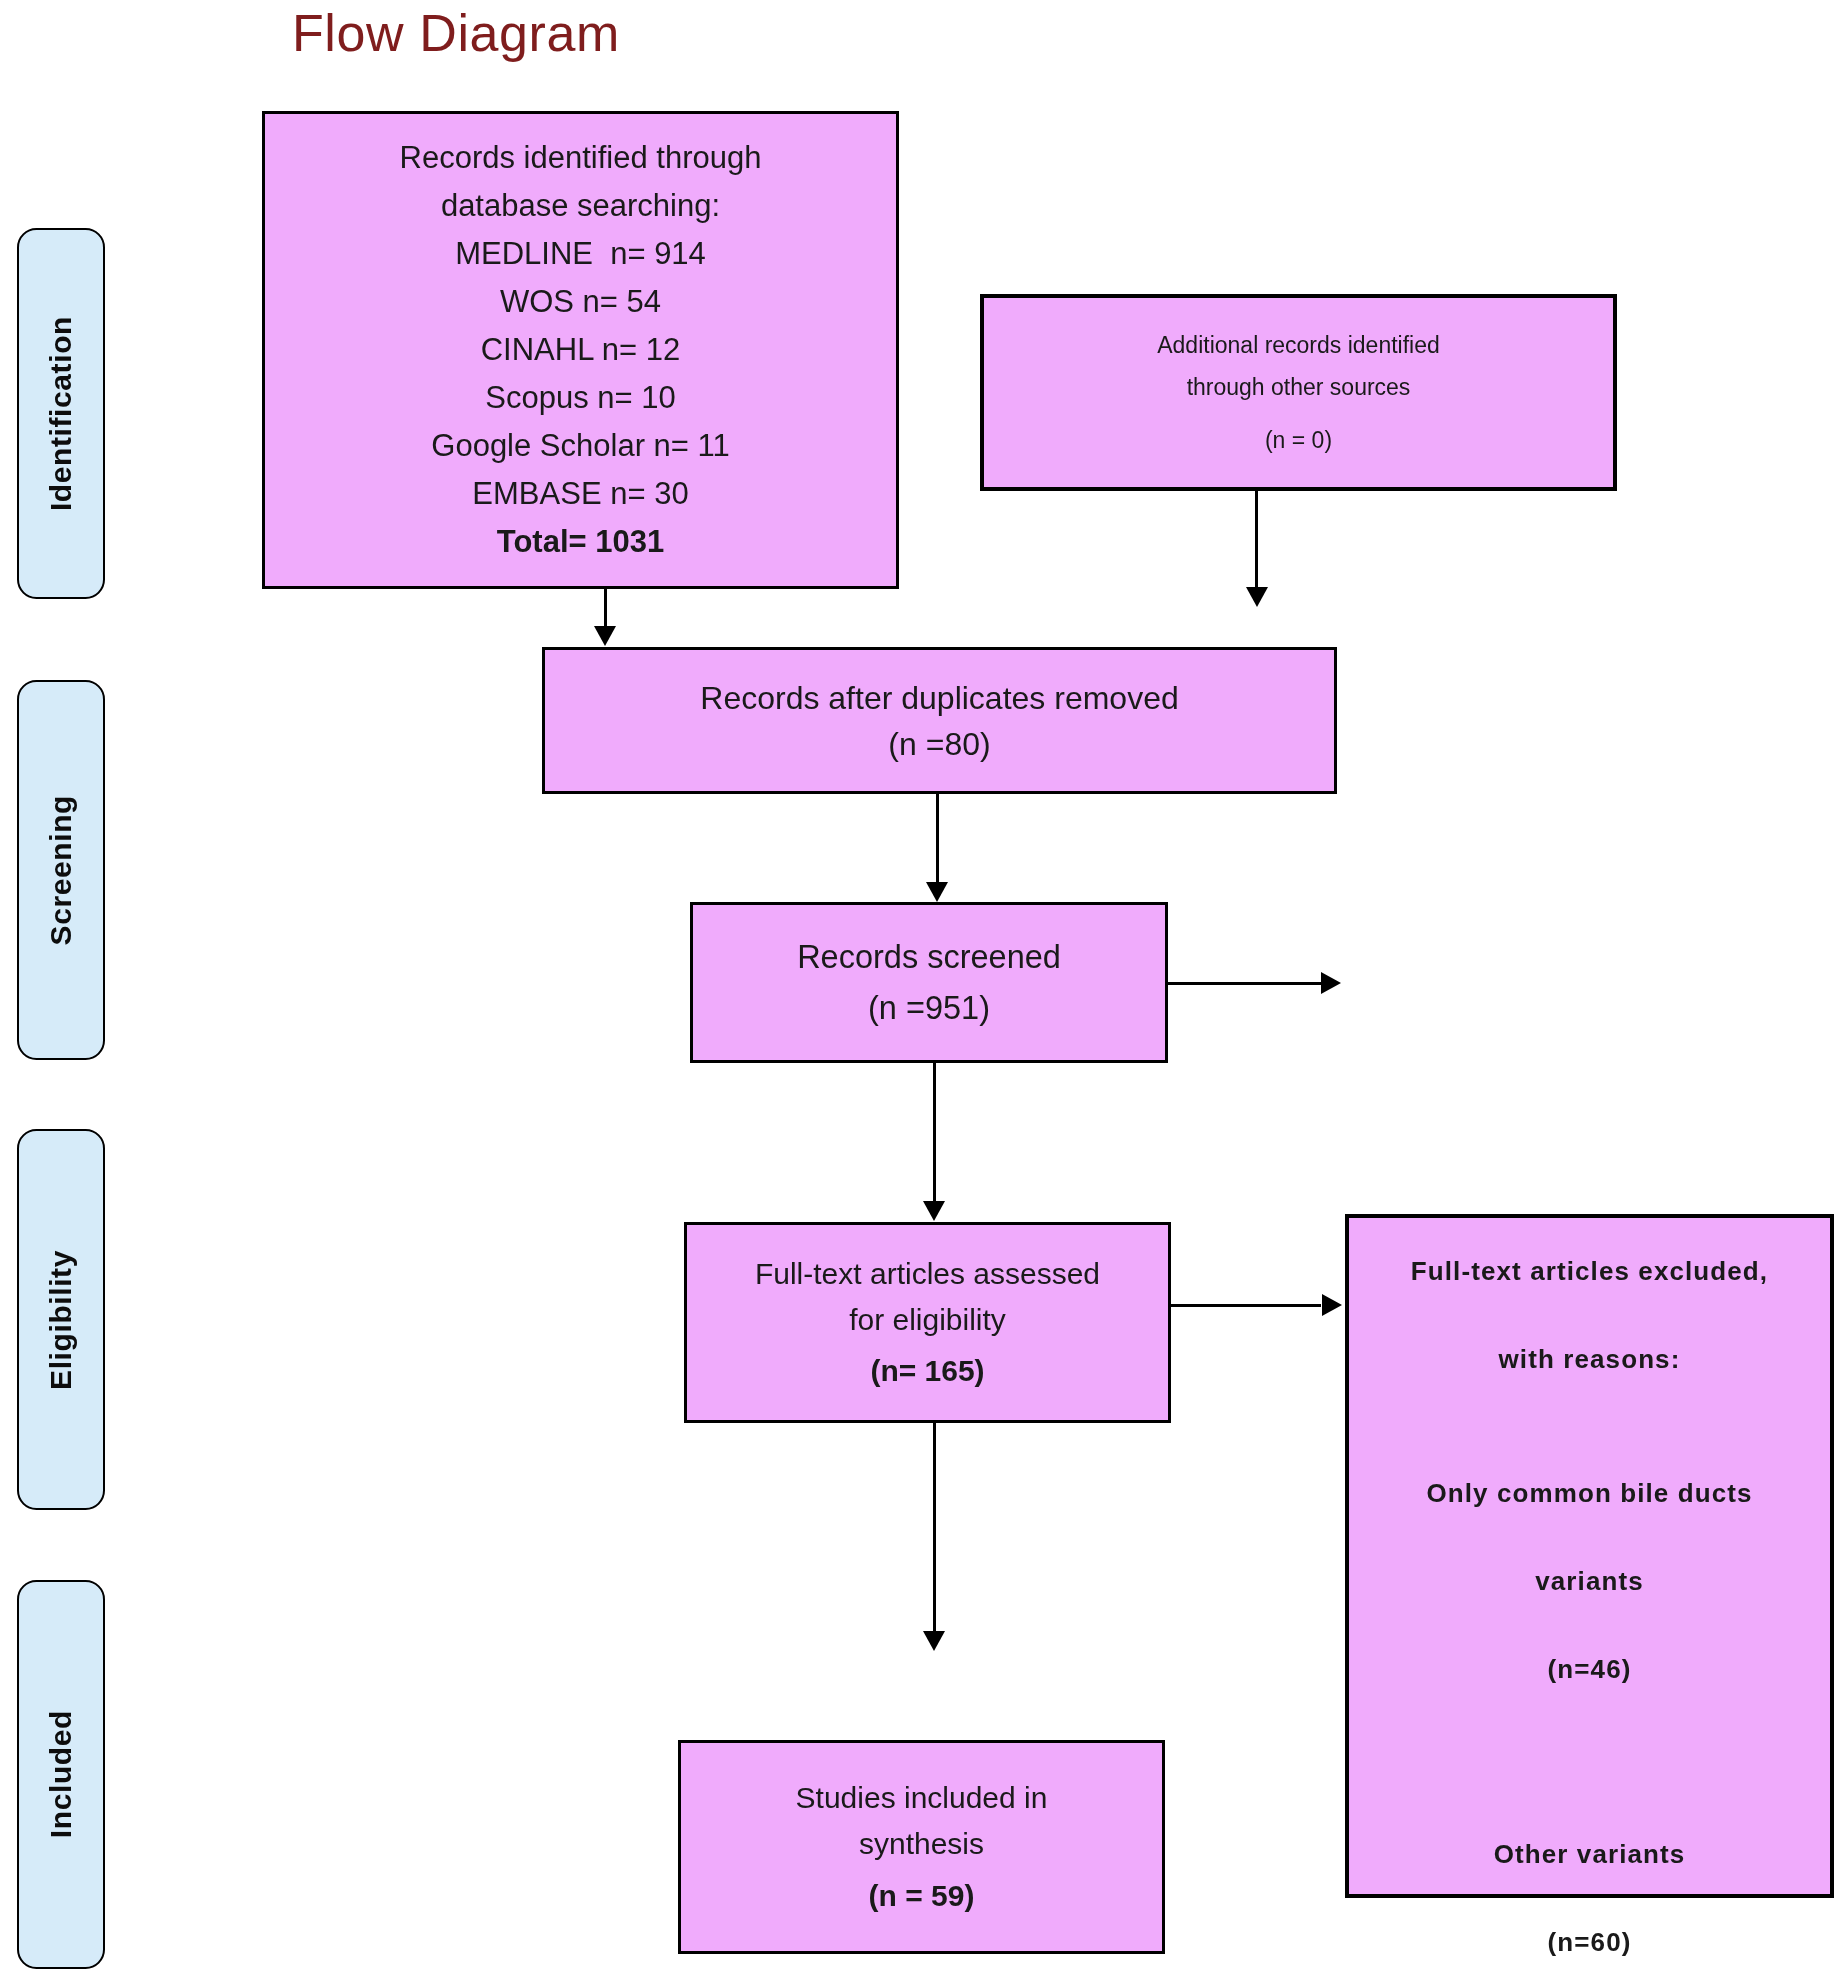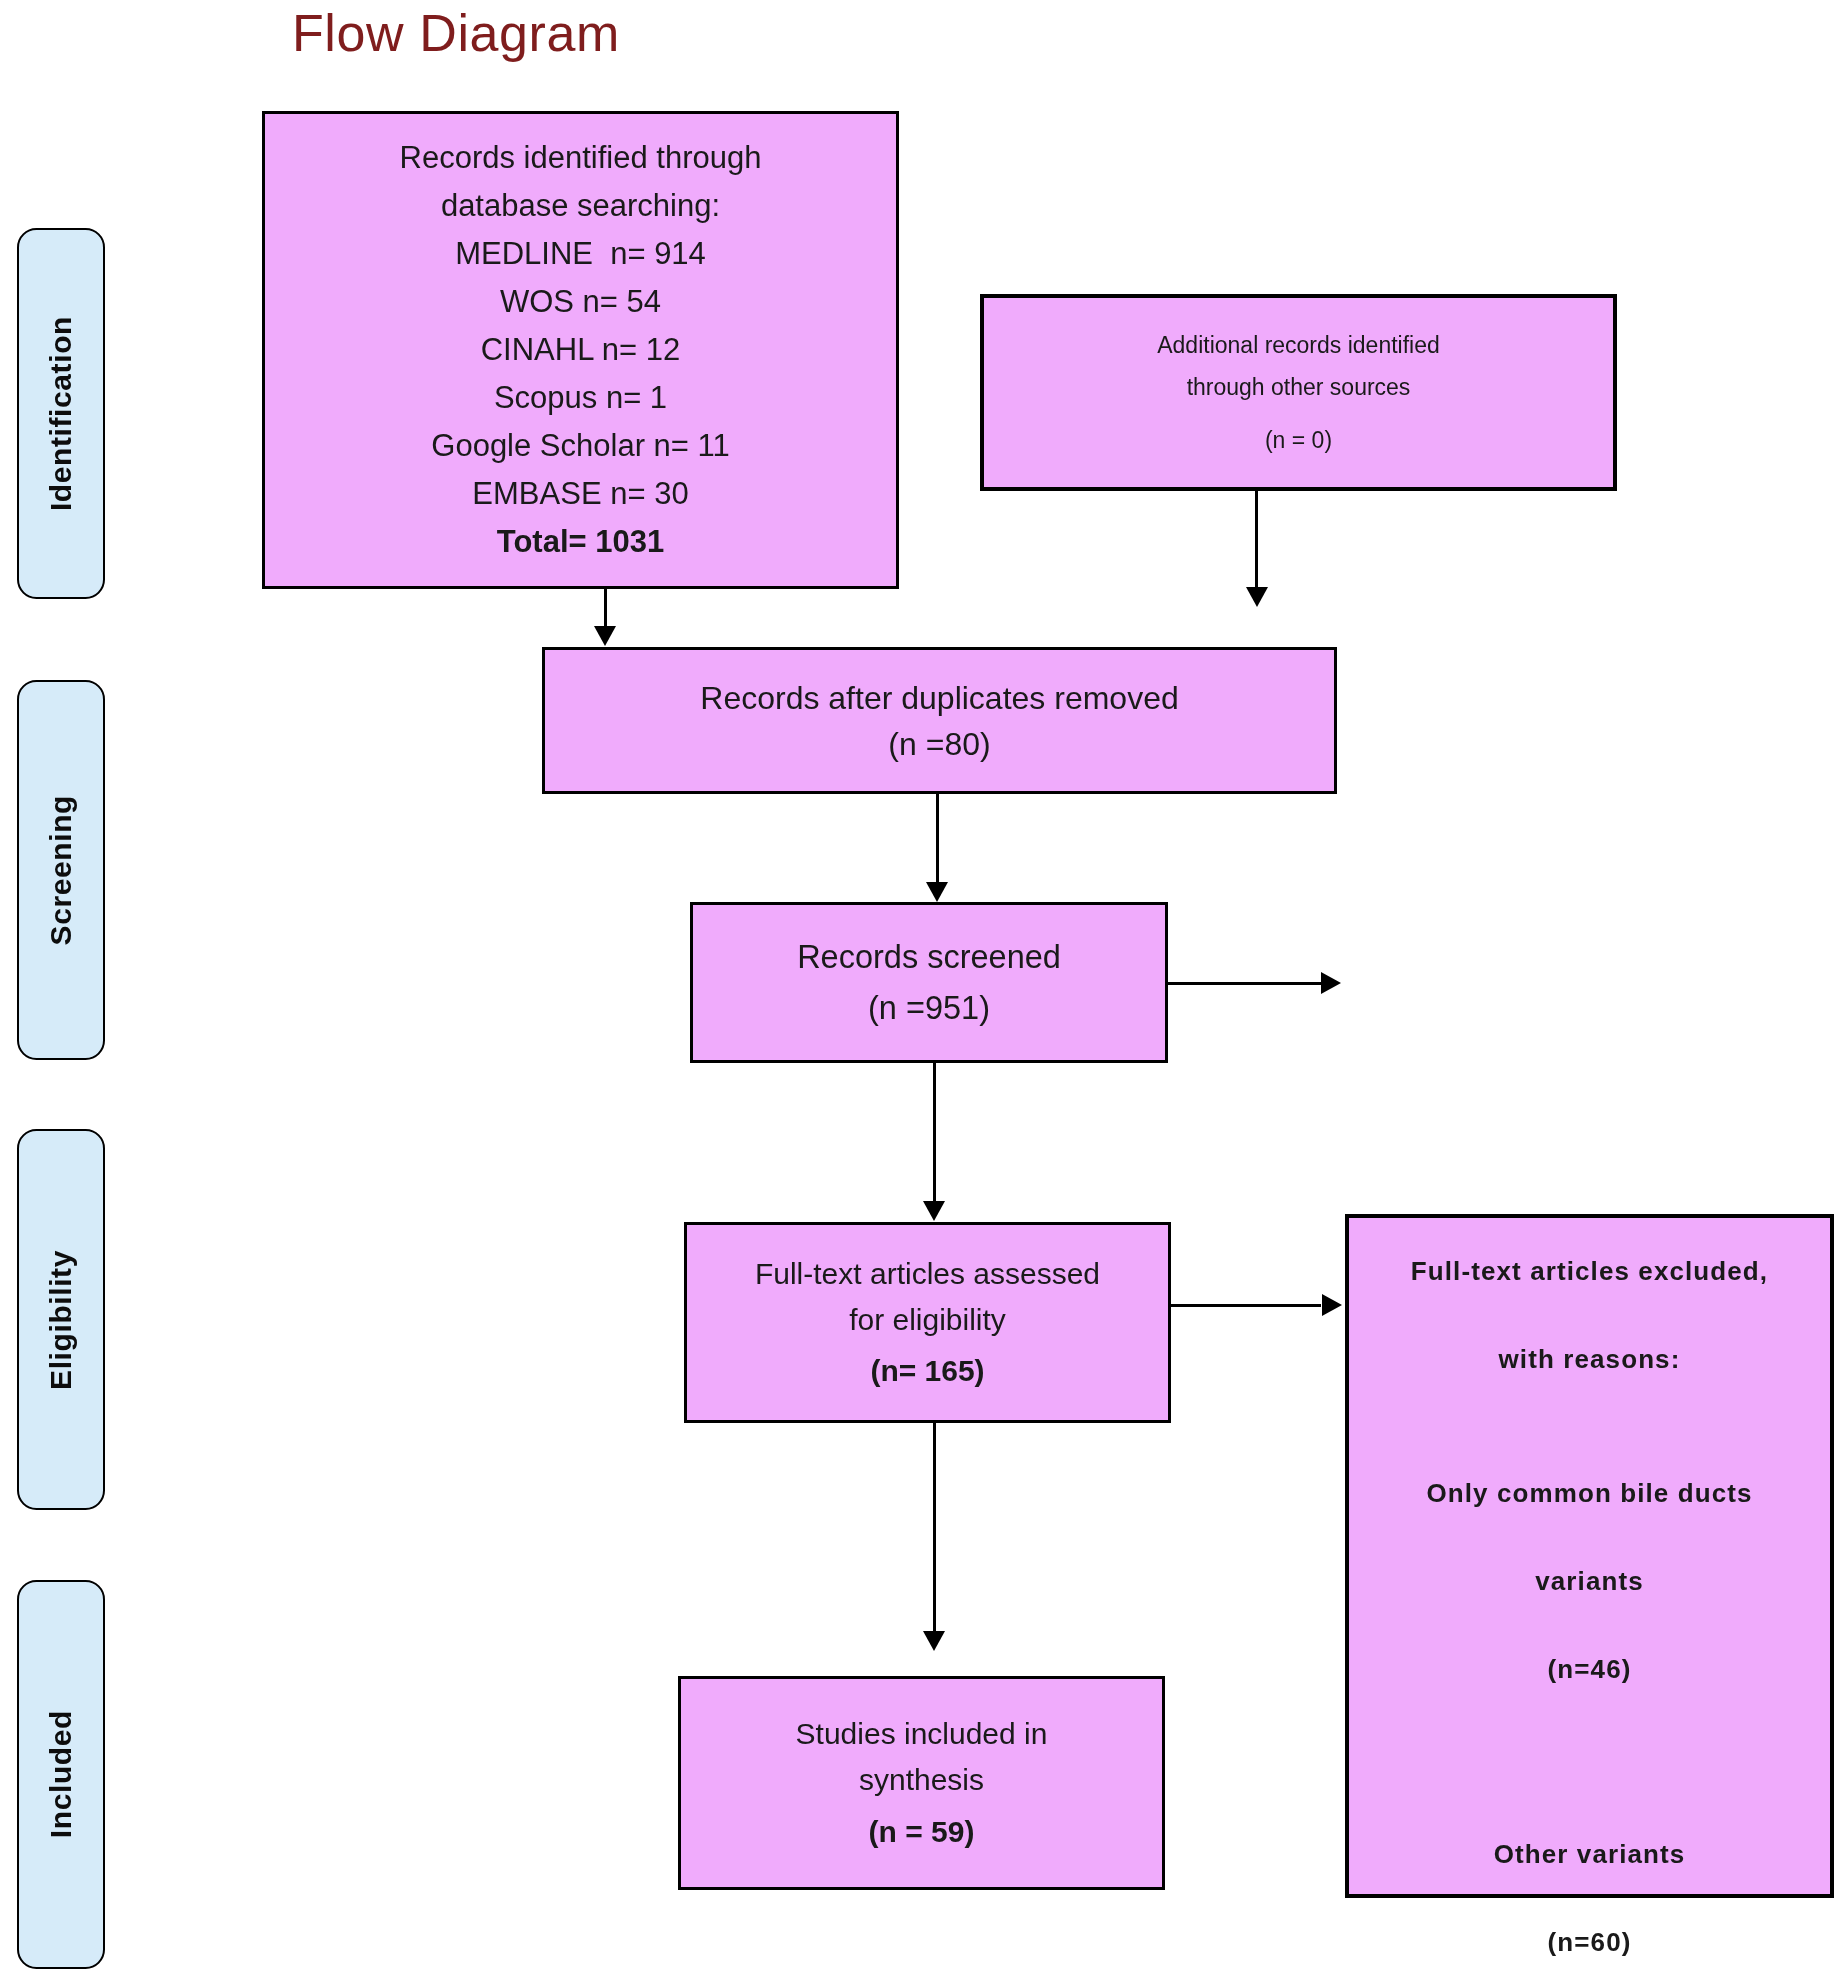--- a/index.html
+++ b/index.html
@@ -64,21 +64,21 @@
   #b3{left:542px;top:647px;width:795px;height:147px;font-size:32px;line-height:46px;}
   #b4{left:690px;top:902px;width:478px;height:161px;font-size:32.5px;line-height:51px;}
   #b5{left:1342px;top:902px;width:487px;height:164px;font-size:32.5px;line-height:51px;border-width:4px;}
   #b6{left:684px;top:1222px;width:487px;height:201px;font-size:30px;line-height:46px;}
   #b7{
     left:1345px;top:1214px;width:489px;height:684px;
     font-size:26px;line-height:48px;border-width:4.6px;
     font-weight:bold;letter-spacing:1.1px;
     justify-content:flex-start;padding-top:28.5px;gap:40px;
   }
-  #b8{left:678px;top:1676px;width:487px;height:214px;font-size:30px;line-height:46px;}
+  #b8{left:678px;top:1740px;width:487px;height:214px;font-size:30px;line-height:46px;}
   
   .vline{position:absolute;width:2.9px;background:#000000;}
   .hline{position:absolute;height:2.9px;background:#000000;}
   .head-down{
     position:absolute;width:0;height:0;
     border-left:11.4px solid transparent;
     border-right:11.4px solid transparent;
     border-top:20.5px solid #000000;
   }
   .head-right{
@@ -121,21 +121,21 @@
   <div class="stage" id="stage-included">
     <span>Included</span>
   </div>
 
   <div class="box" id="b1">
       <div>Records identified through</div>
       <div>database searching:</div>
       <div>MEDLINE&nbsp; n= 914</div>
       <div>WOS n= 54</div>
       <div>CINAHL n= 12</div>
-      <div>Scopus n= 1</div>
+      <div>Scopus n= 10</div>
       <div>Google Scholar n= 11</div>
       <div>EMBASE n= 30</div>
       <div class="bold">Total= 1031</div>
     </div>
   <div class="box" id="b2">
       <div>Additional records identified</div>
       <div>through other sources</div>
       <div style="margin-top: 10.3px;">(n = 0)</div>
     </div>
   <div class="box" id="b3">

